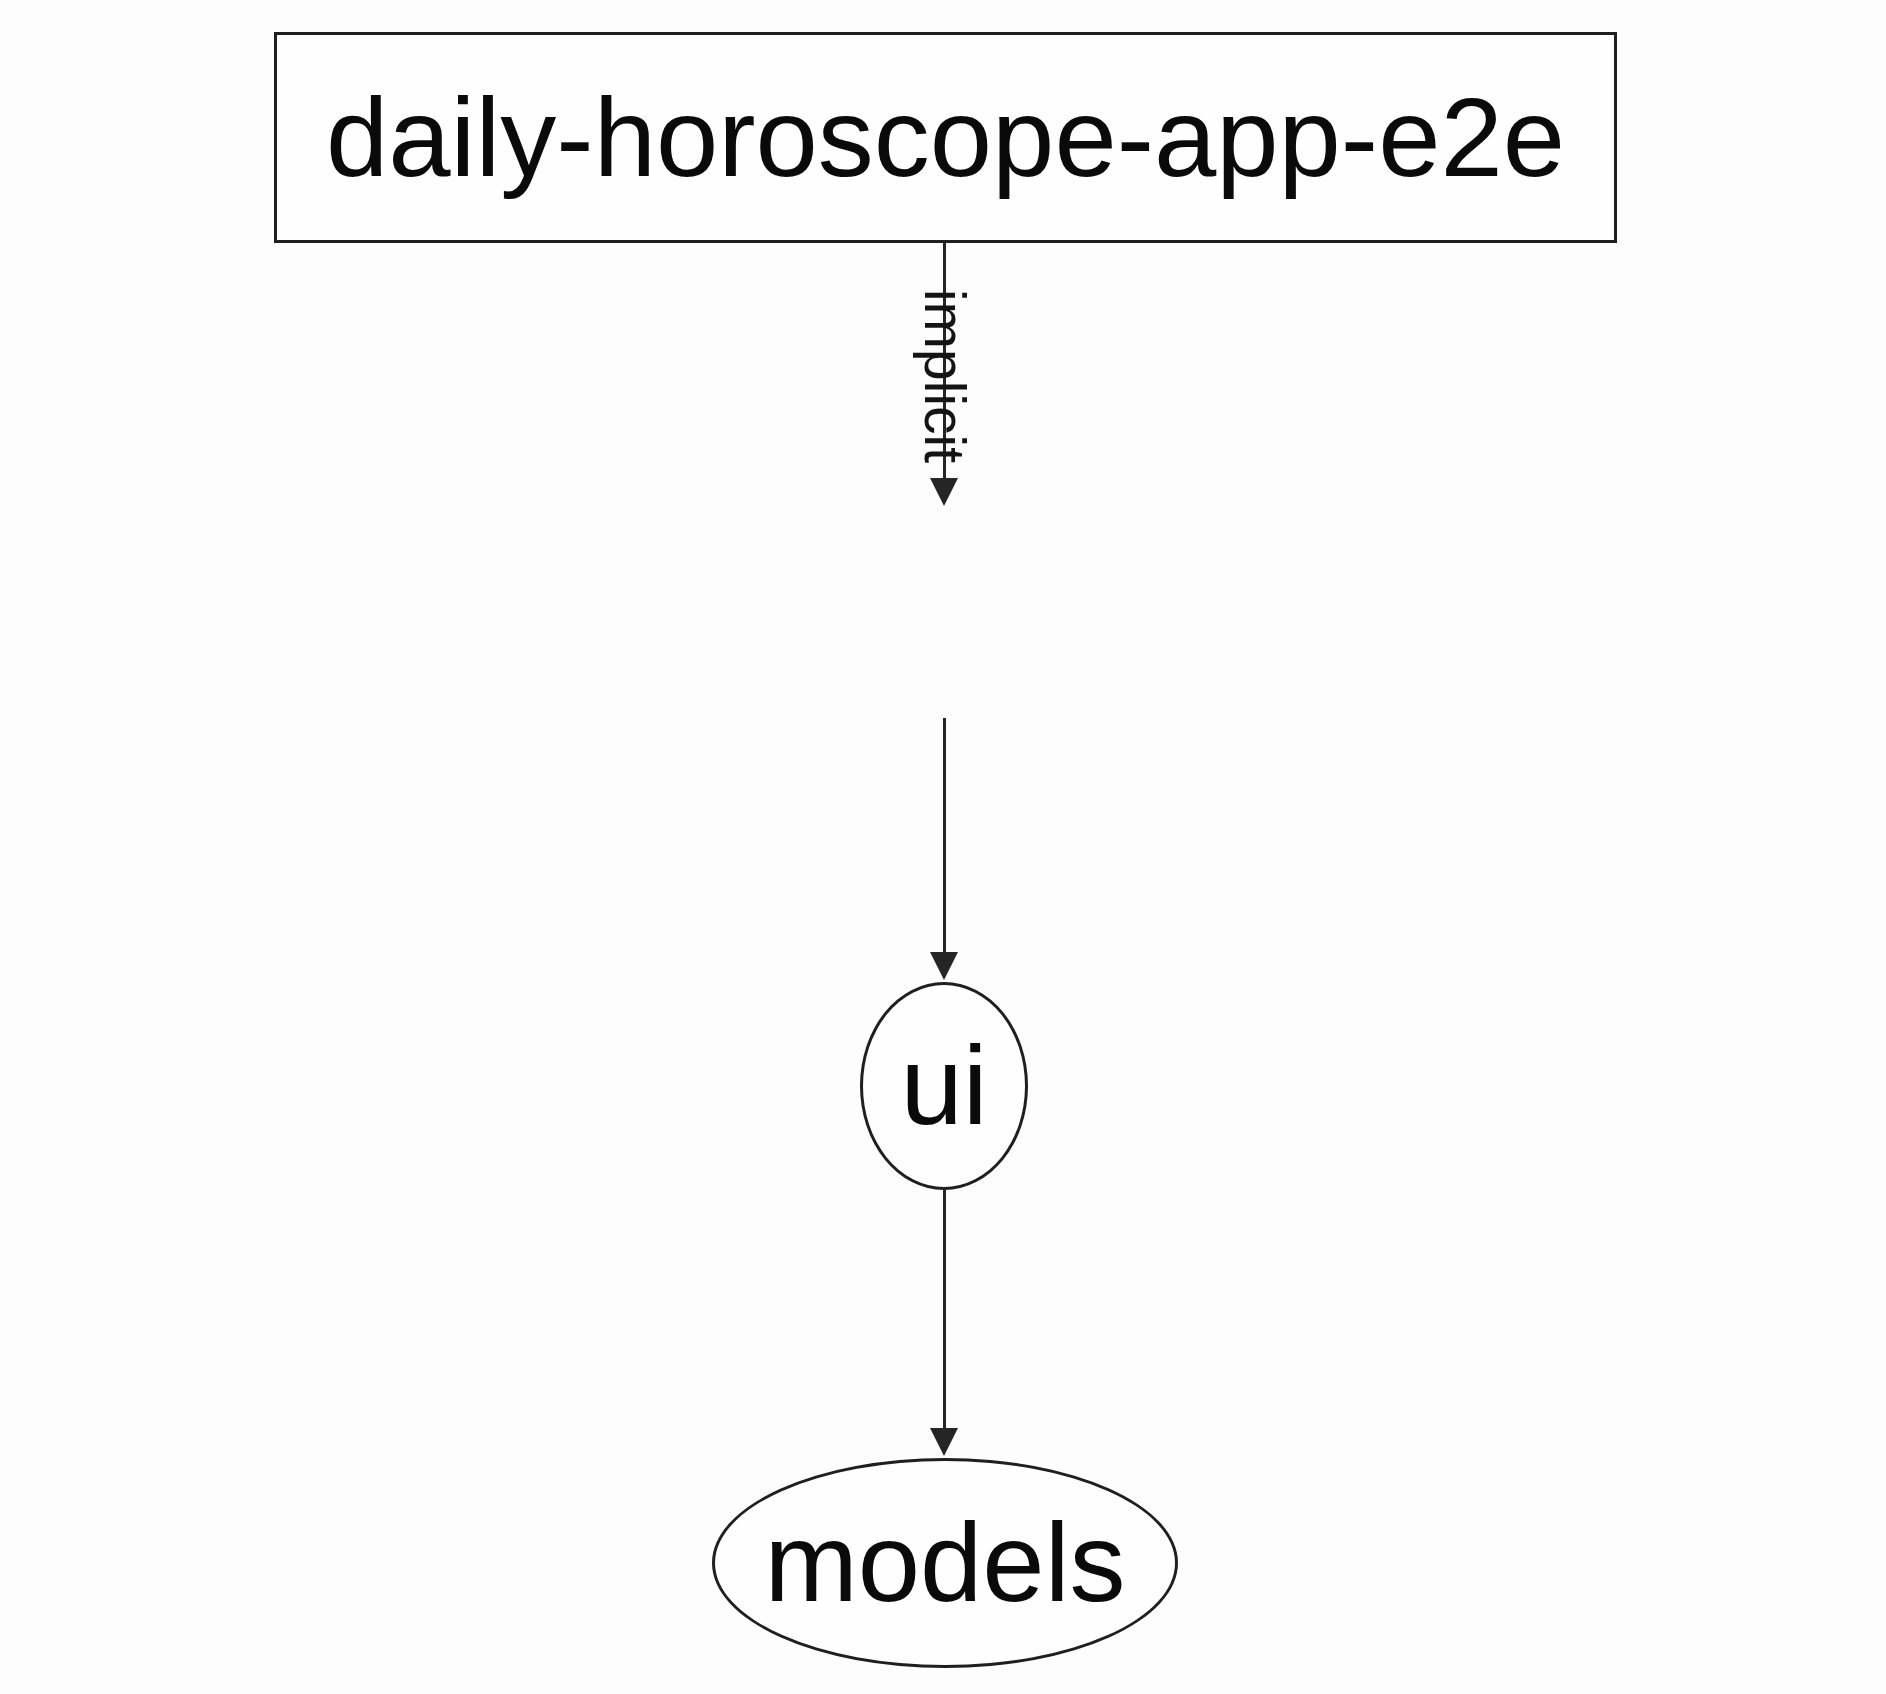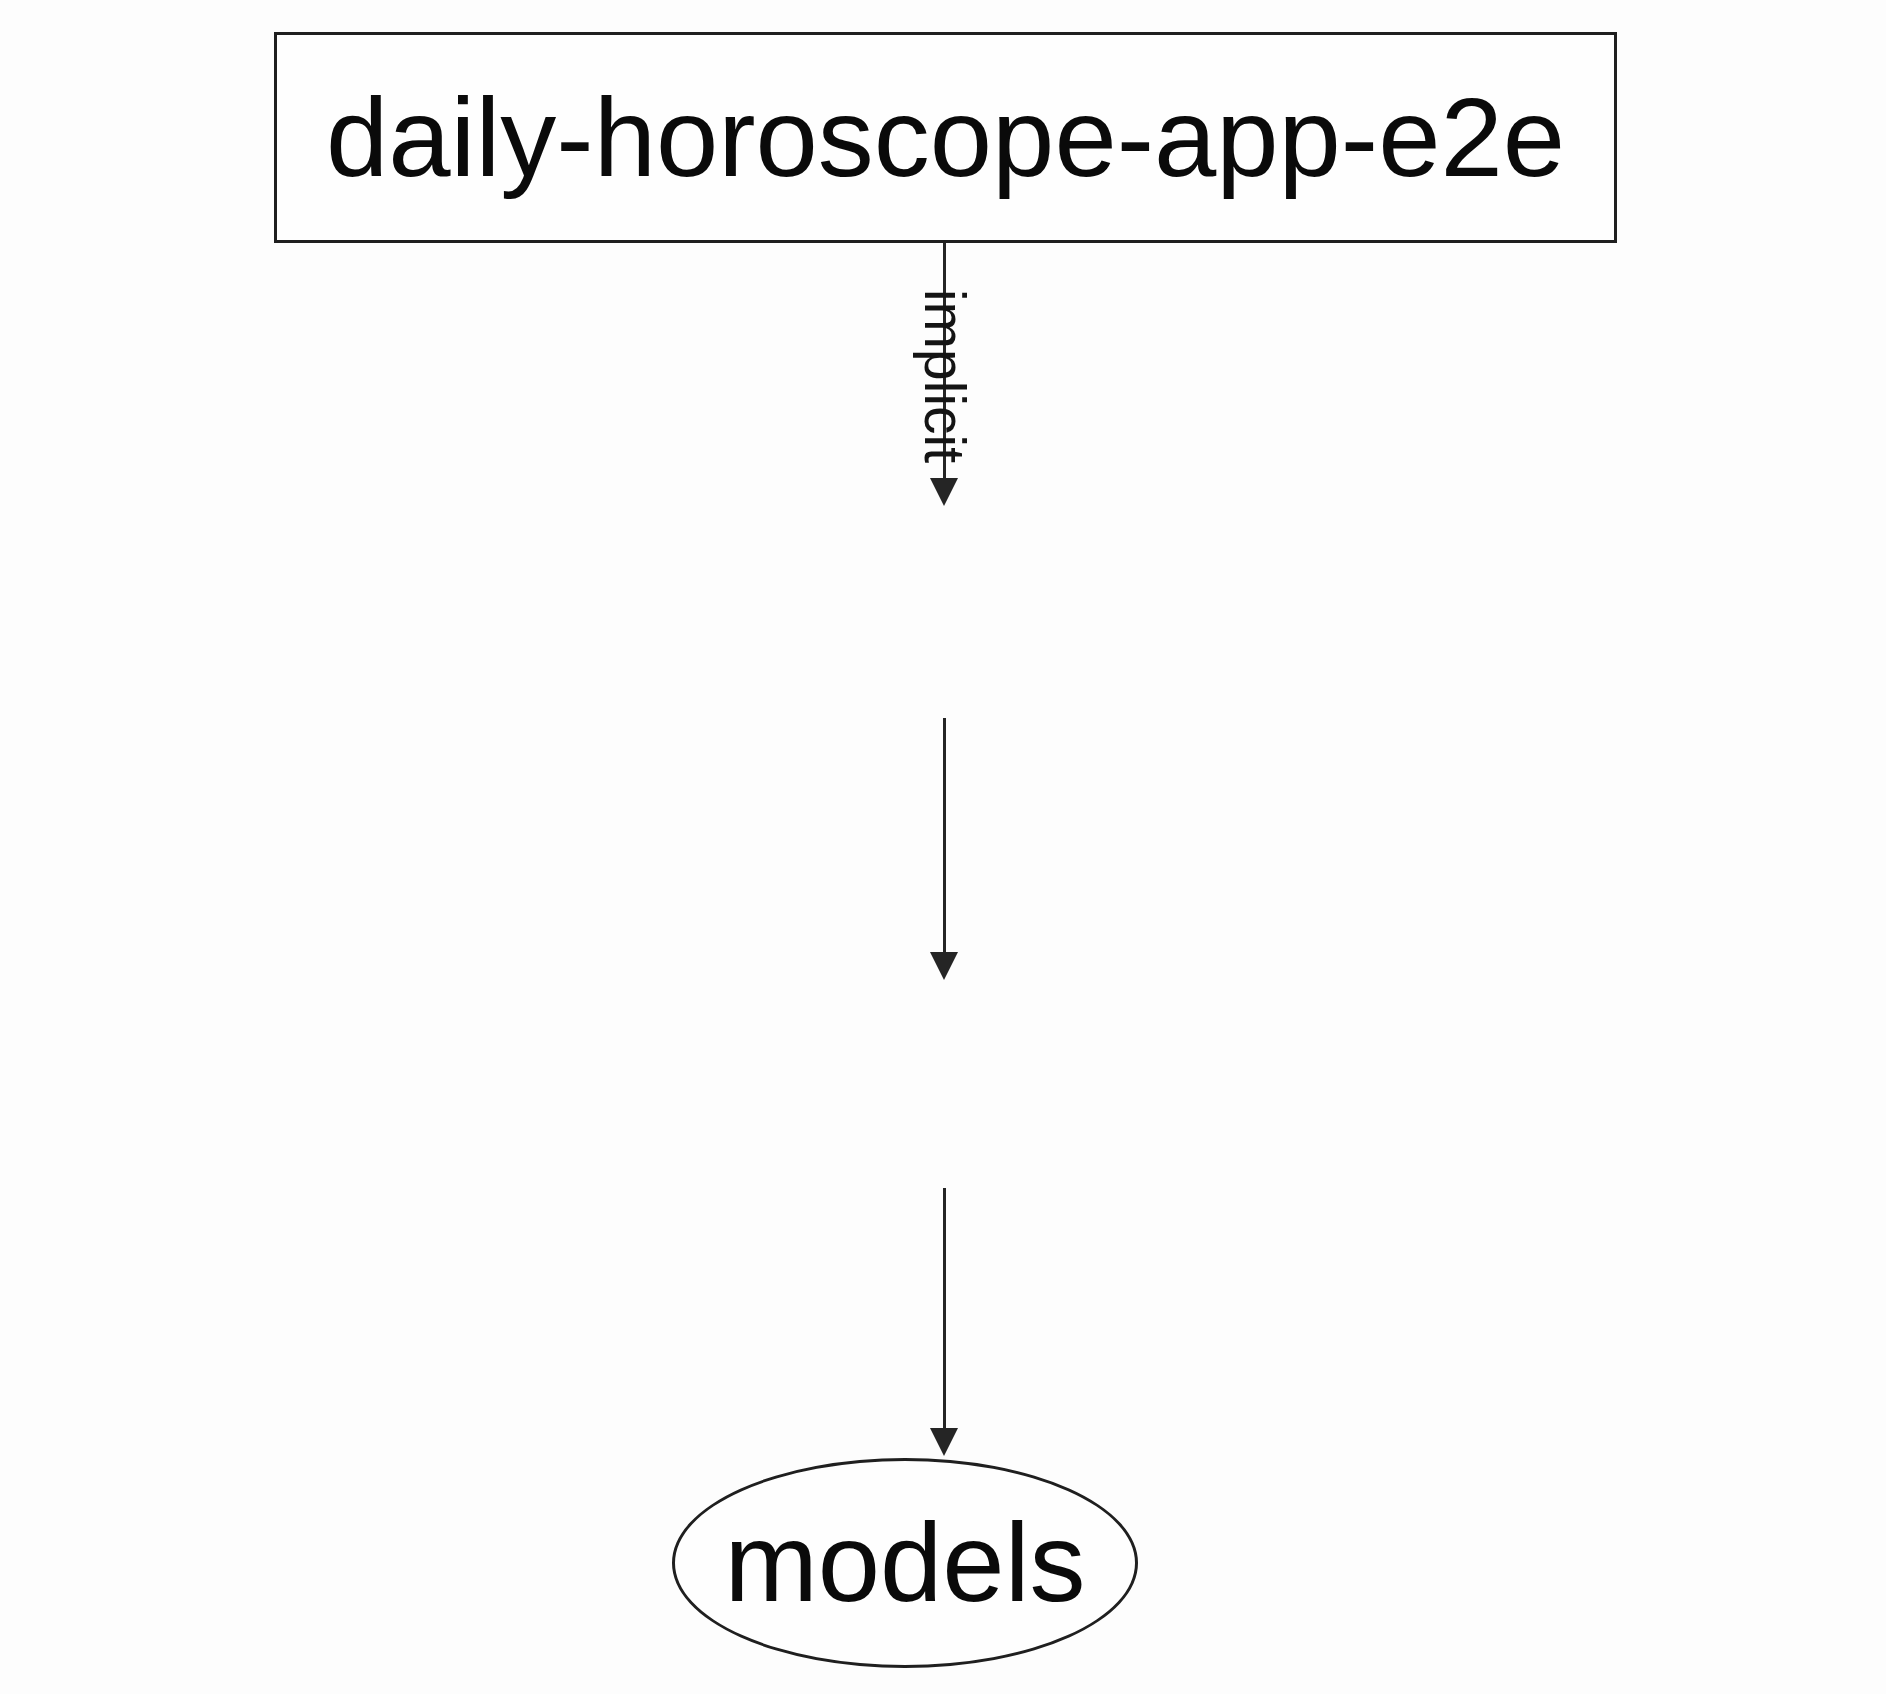--- a/index.html
+++ b/index.html
@@ -45,21 +45,21 @@
   .node.ellipse {
     border-radius: 50%;
   }
   .node.ellipse-ui {
     left: 860px;
     top: 982px;
     width: 168px;
     height: 208px;
   }
   .node.ellipse-models {
-    left: 672px;
+    left: 712px;
     top: 1458px;
     width: 466px;
     height: 210px;
   }
   .edge-line {
     position: absolute;
     width: 3px;
     background: #252525;
     left: 943px;
   }
@@ -99,20 +99,23 @@
   </div>
 
   <div class="edge-line e1"></div>
   <div class="arrowhead a1"></div>
   <span class="edge-label">implicit</span>
 
 
   <div class="edge-line e2"></div>
   <div class="arrowhead a2"></div>
 
+  <div class="node ellipse ellipse-ui">
+    <span>ui</span>
+  </div>
 
   <div class="edge-line e3"></div>
   <div class="arrowhead a3"></div>
 
   <div class="node ellipse ellipse-models">
     <span>models</span>
   </div>
 
 </div>
 

